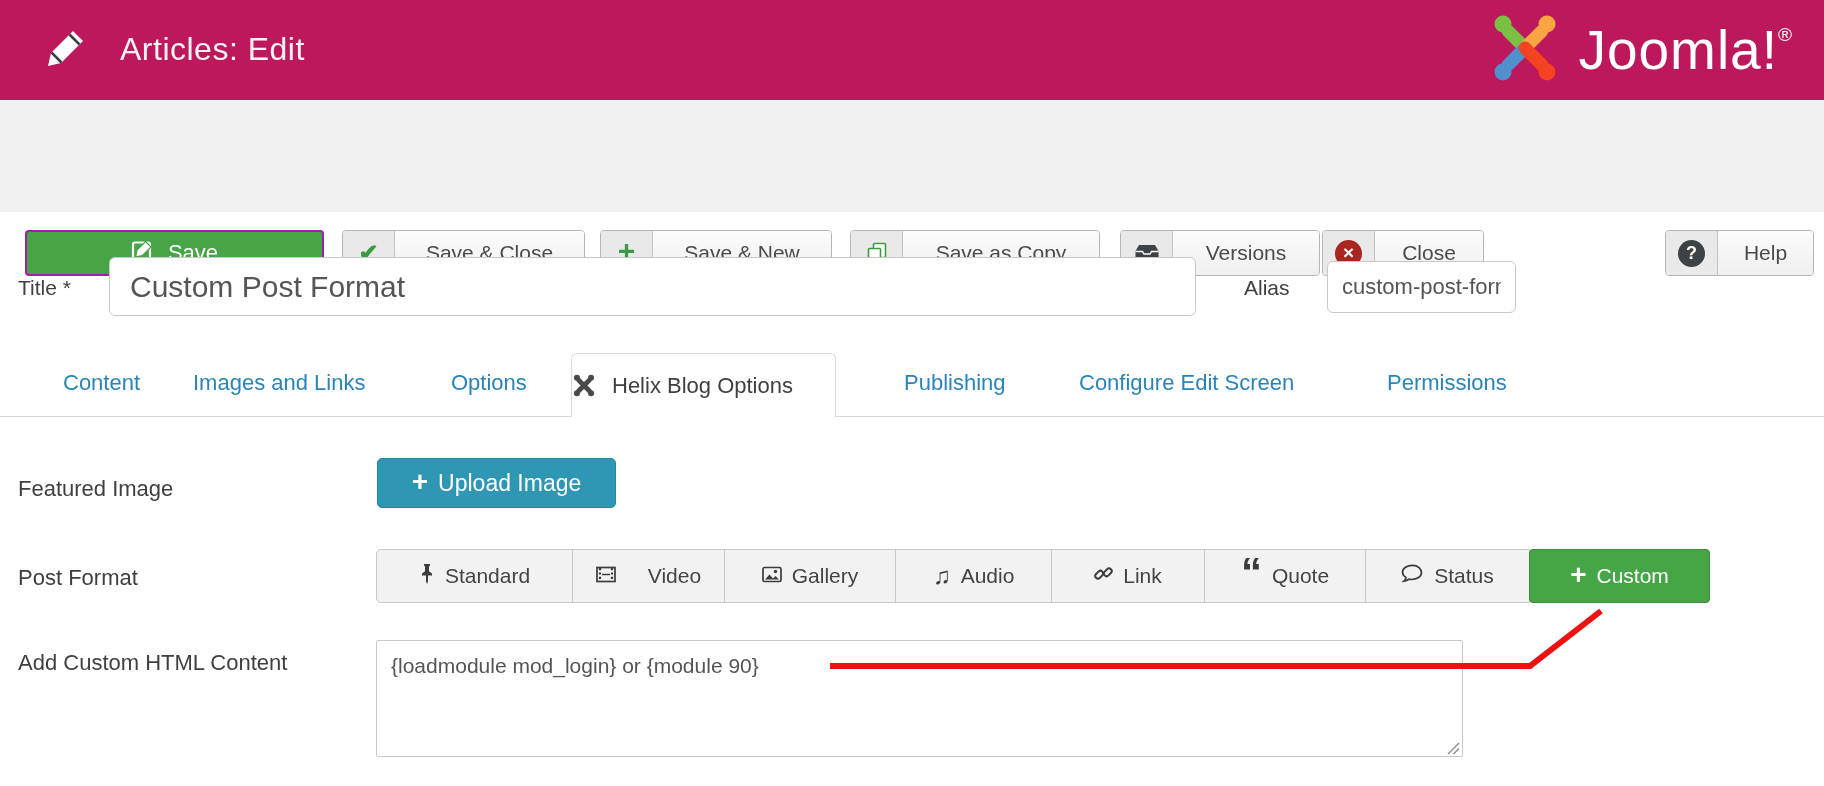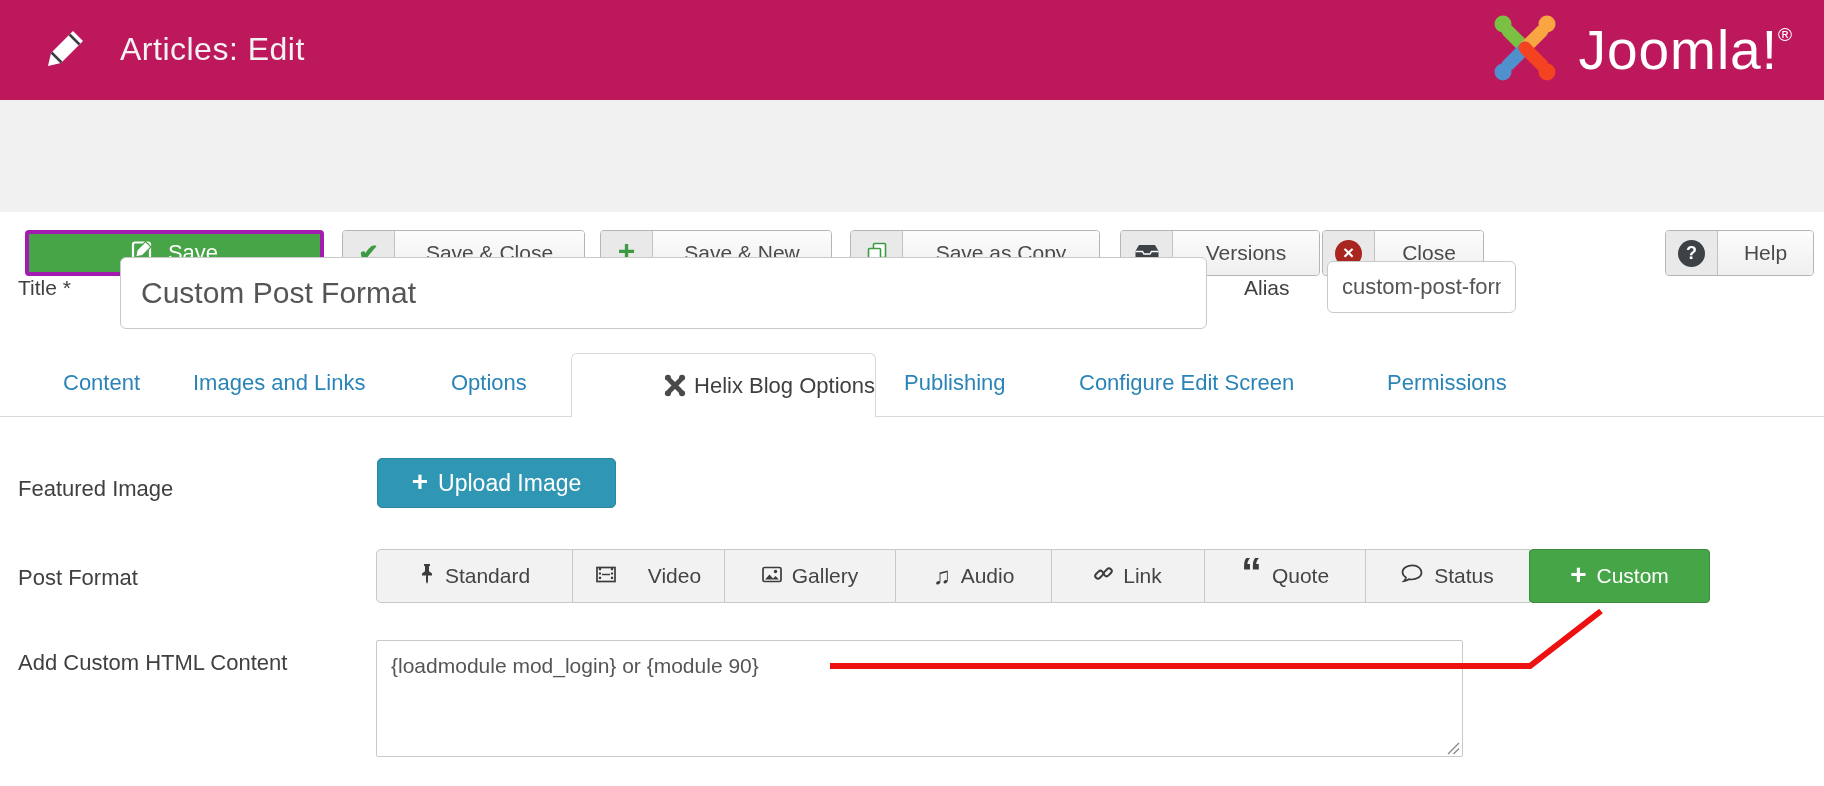--- a/index.html
+++ b/index.html
@@ -10,48 +10,48 @@
   .header { position:absolute; left:0; top:0; width:1824px; height:100px; background:#be185d; }
   .header-pencil { position:absolute; left:44px; top:28px; }
   .header-title { position:absolute; left:120px; top:31px; font-size:32px; color:#f2f2f2; letter-spacing:.5px; }
   .logo { position:absolute; right:32px; top:10px; height:80px; display:flex; align-items:center; gap:16px; }
   .logo-text { font-size:55px; color:#ffffff; letter-spacing:1px; }
   .logo-reg { font-size:19px; color:#ffffff; vertical-align:28px; }
 
   
   .toolbar { position:absolute; left:0; top:100px; width:1824px; height:112px; background:#f1f1f1; }
   .btn-save { position:absolute; left:25px; top:130px; width:299px; height:46px;
-    background:#47a447; border:4px solid #a21caf; border-radius:4px;
+    background:#47a447; border:2px solid #a21caf; border-radius:4px;
     display:flex; align-items:center; justify-content:center; gap:13px; cursor:pointer; }
   .btn-save span { color:#ffffff; font-size:22px; }
   .tbtn { position:absolute; top:130px; height:46px; border:1px solid #b5b5b5; border-radius:4px;
     display:flex; overflow:hidden; background:#f6f6f6; cursor:pointer; }
   .tbtn .icon-cell { width:52px; flex:0 0 52px; background:#e9e9e9; border-right:1px solid #c2c2c2;
     display:flex; align-items:center; justify-content:center; }
   .tbtn .label-cell { flex:1; display:flex; align-items:center; justify-content:center;
     background:linear-gradient(#fcfcfc,#efefef); font-size:21px; color:#4a4a4a; padding:0 14px; white-space:nowrap; }
   .glyph-check { color:#3e9a42; font-size:24px; font-weight:bold; }
   .glyph-plus-green { color:#3e9a42; font-size:30px; font-weight:bold; line-height:1; margin-top:-4px; }
   .circle-badge { width:27px; height:27px; border-radius:50%; display:flex; align-items:center; justify-content:center;
     color:#fff; font-weight:bold; }
   .circle-red { background:#a82520; font-size:19px; }
   .circle-dark { background:#3d4246; font-size:18px; }
 
   
   .field-label { position:absolute; font-size:21px; color:#404040;text-align:center; }
   .input { position:absolute; border:1px solid #c9c9c9; border-radius:6px; color:#555; background:#fff; outline:none; font-family:"Liberation Sans", sans-serif; }
-  .input-title { left:120px; top:257px; width:1087px; height:72px; font-size:30px; padding:0 20px; }
+  .input-title { left:109px; top:257px; width:1087px; height:59px; font-size:30px; padding:0 20px; }
   .input-alias { left:1327px; top:261px; width:189px; height:52px; font-size:22px; padding:0 14px; }
 
   
   .tabs-underline { position:absolute; left:0; top:416px; width:1824px; height:1px; background:#d9d9d9; }
   .tab-link { position:absolute; top:370px; font-size:22px; color:#2a84b8; cursor:pointer; white-space:nowrap; }
-  .tab-active { position:absolute; left:571px; top:353px; width:305px; height:64px; background:#fff;
+  .tab-active { position:absolute; left:571px; top:353px; width:265px; height:64px; background:#fff;
     border:1px solid #d9d9d9; border-bottom:none; border-radius:6px 6px 0 0; z-index:2;
-    display:flex; align-items:center; justify-content:flex-end; gap:7px; cursor:pointer; }
+    display:flex; align-items:center; justify-content:flex-start; gap:16px; cursor:pointer; }
   .tab-active span { font-size:22px; color:#3f3f3f; }
 
   
   .btn-upload { position:absolute; left:377px; top:458px; width:239px; height:50px; background:#2f96b4;
     border:1px solid #2a86a1; border-radius:5px; display:flex; align-items:center; justify-content:center; gap:10px; cursor:pointer; }
   .btn-upload .plus { color:#fff; font-size:28px; font-weight:bold; line-height:1; margin-top:-3px; }
   .btn-upload span.lbl { color:#fff; font-size:23px; }
 
   .pf-group { position:absolute; left:376px; top:549px; height:54px; display:flex; }
   .pf-btn { height:54px; border:1px solid #c8c8c8; background:#f2f2f2; margin-left:-1px;

